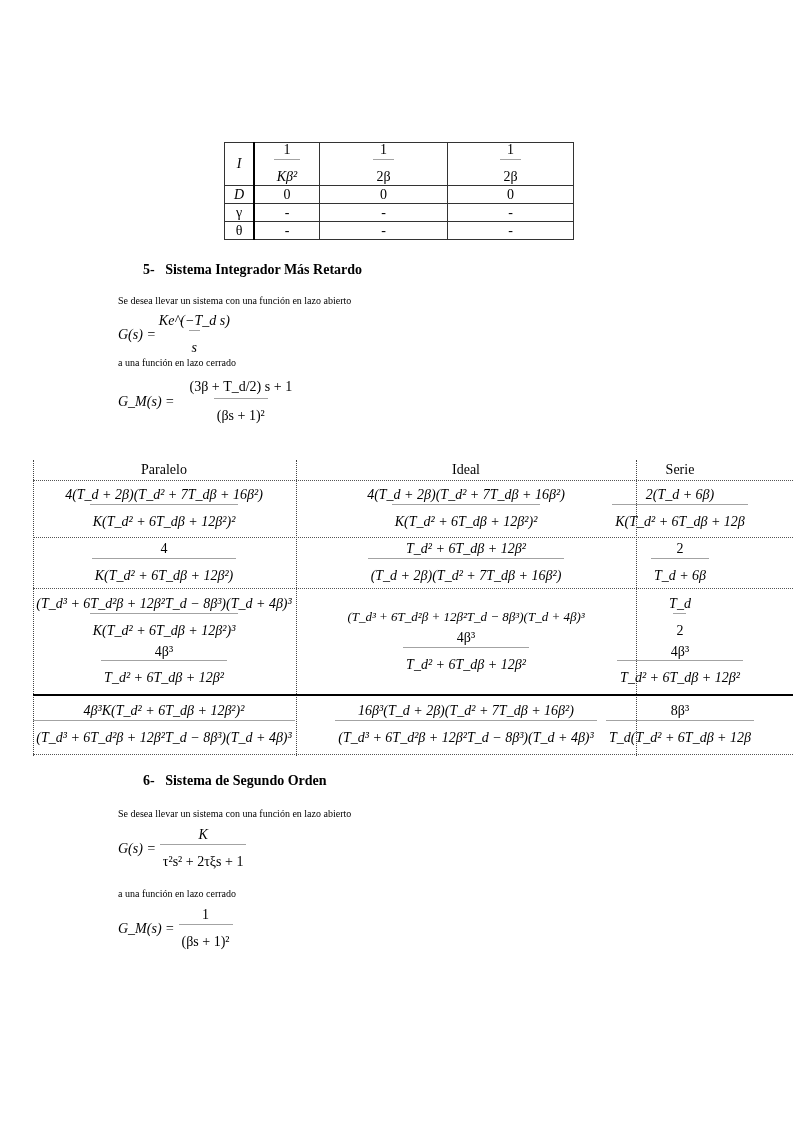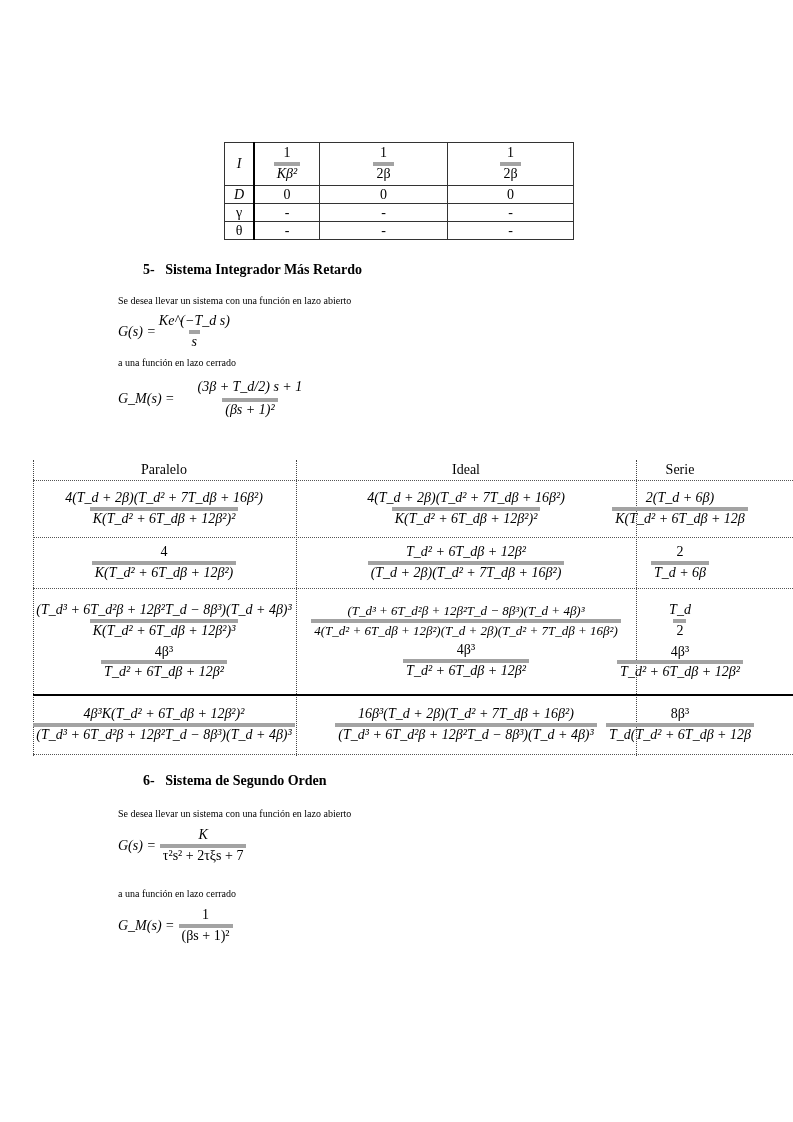--- a/index.html
+++ b/index.html
@@ -2,21 +2,21 @@
 <html><head>
 <meta charset="utf-8">
 <style>
   html, body { margin: 0; padding: 0; background: #ffffff; }
   body { width: 793px; height: 1122px; position: relative; overflow: hidden;
          font-family: "Liberation Serif", serif; color: #000; font-size: 14px; }
   .abs { position: absolute; }
   i, .it { font-style: italic; }
   .frac { display: inline-flex; flex-direction: column; align-items: center; vertical-align: middle; }
   .frac .num { padding: 0 3px 1px 3px; line-height: 1.05; white-space: nowrap; }
-  .frac .den { padding: 1px 3px 0 3px; border-top: 4px solid #a3a3a3; line-height: 1.05; white-space: nowrap; }
+  .frac .den { padding: 10px 3px 0 3px; border-top: 1px solid #a3a3a3; line-height: 1.05; white-space: nowrap; }
   
   table.pid { border-collapse: collapse; position: absolute; left: 224px; top: 142px; width: 350px; }
   table.pid td { border: 1px solid #333; text-align: center; padding: 0; height: 17px; font-size: 14px; }
   table.pid td.lab { width: 28px; font-style: italic; border-right: 2px solid #000; }
   table.pid tr.tall td { height: 42px; }
   table.pid td.c1 { width: 64px; }
   table.pid td.c2 { width: 127px; }
   
   .tbl { position: absolute; left: 33px; top: 460px; width: 760px; }
   .row { position: absolute; left: 0; width: 760px; border-bottom: 1px dotted #555; }
@@ -80,21 +80,21 @@
 <div class="abs" style="left:118px; top:314px; display:flex; align-items:center;">
   <span class="it">G(s) =</span>
   <span class="frac" style="">
       <span class="num it">Ke^(−T_d s)</span>
       <span class="den it">s</span>
     </span>
 </div>
 <div class="abs txt" style="left:118px; top:357px;">a una función en lazo cerrado</div>
 <div class="abs" style="left:118px; top:380px; display:flex; align-items:center;">
   <span class="it">G_M(s) =</span>
-  <span class="frac" style="margin-left:20px;font-style:italic;">
+  <span class="frac" style="margin-left:12px;">
       <span class="num" style="padding-bottom:3px">(3β + T_d/2) s + 1</span>
       <span class="den">(βs + 1)²</span>
     </span>
 </div>
 
 <div class="vline" style="left:33px;"></div>
 <div class="vline" style="left:296px;"></div>
 <div class="vline" style="left:636px;"></div>
 
 <div class="tbl">
@@ -155,21 +155,20 @@
         </span>
       <div class="gap"></div>
       <span class="frac">
           <span class="num">4β³</span>
           <span class="den it">T_d² + 6T_dβ + 12β²</span>
         </span>
     </div>
     <div class="cell c-ide">
       <span class="frac" style="font-size:13px">
           <span class="num it">(T_d³ + 6T_d²β + 12β²T_d − 8β³)(T_d + 4β)³</span>
-          <span class="den it">4(T_d² + 6T_dβ + 12β²)(T_d + 2β)(T_d² + 7T_dβ + 16β²)</span>
         </span>
       <div class="gap"></div>
       <span class="frac">
           <span class="num">4β³</span>
           <span class="den it">T_d² + 6T_dβ + 12β²</span>
         </span>
     </div>
     <div class="cell c-ser">
       <span class="frac">
           <span class="num it">T_d</span>
@@ -207,21 +206,21 @@
 
 <div class="abs heading" style="left:143px; top:773px;">
   <span>6-</span>&nbsp;&nbsp;
   <span>Sistema de Segundo Orden</span>
 </div>
 <div class="abs txt" style="left:118px; top:808px;">Se desea llevar un sistema con una función en lazo abierto</div>
 <div class="abs" style="left:118px; top:828px; display:flex; align-items:center;">
   <span class="it">G(s) =</span>
   <span class="frac" style="margin-left:4px;">
       <span class="num it">K</span>
-      <span class="den">τ²s² + 2τξs + 7</span>
+      <span class="den">τ²s² + 2τξs + 1</span>
     </span>
 </div>
 <div class="abs txt" style="left:118px; top:888px;">a una función en lazo cerrado</div>
 <div class="abs" style="left:118px; top:908px; display:flex; align-items:center;">
   <span class="it">G_M(s) =</span>
   <span class="frac" style="margin-left:4px;">
       <span class="num">1</span>
       <span class="den">(βs + 1)²</span>
     </span>
 </div>

